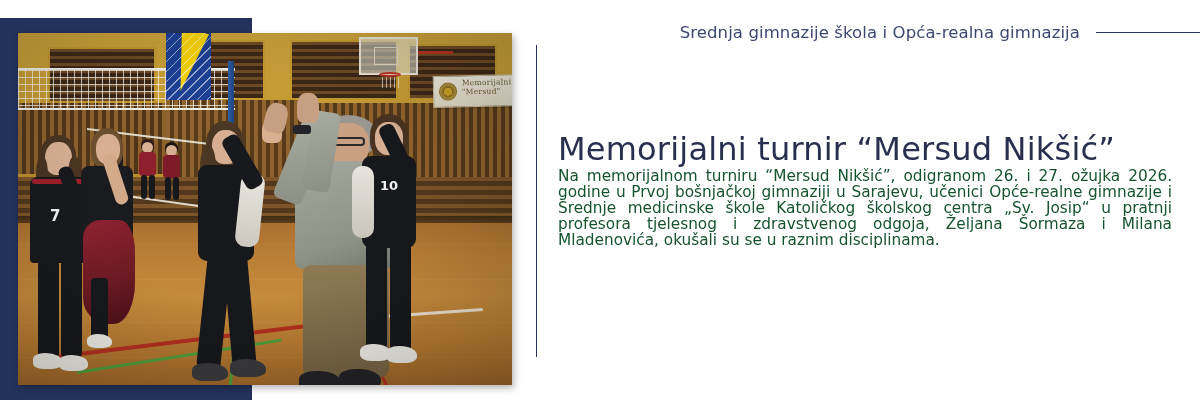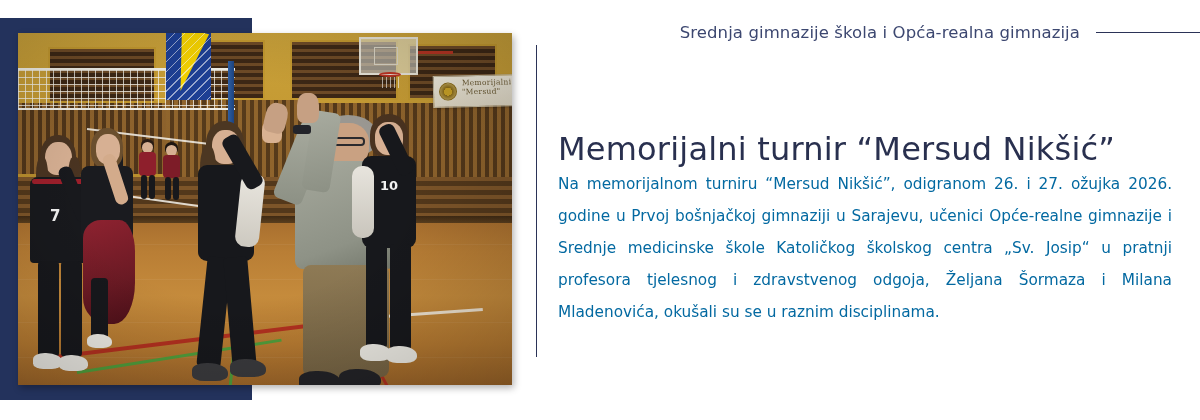--- a/index.html
+++ b/index.html
@@ -73,22 +73,22 @@
     letter-spacing:0.2px;
     white-space:nowrap;
     margin-top:30px;
   }
 
   .body-copy {
     position:absolute;
     left:558px; top:168px;
     width:614px;
     font-size:15.3px;
-    line-height:32px;
-    color:#0369a1;
+    line-height:16px;
+    color:#14532d;
     text-align:justify;
     text-justify:inter-word;
   }
 
   .more-row {
     position:absolute;
     left:560px; top:305px;
     width:612px; height:24px;
     display:flex; align-items:center; justify-content:flex-end;
   }

